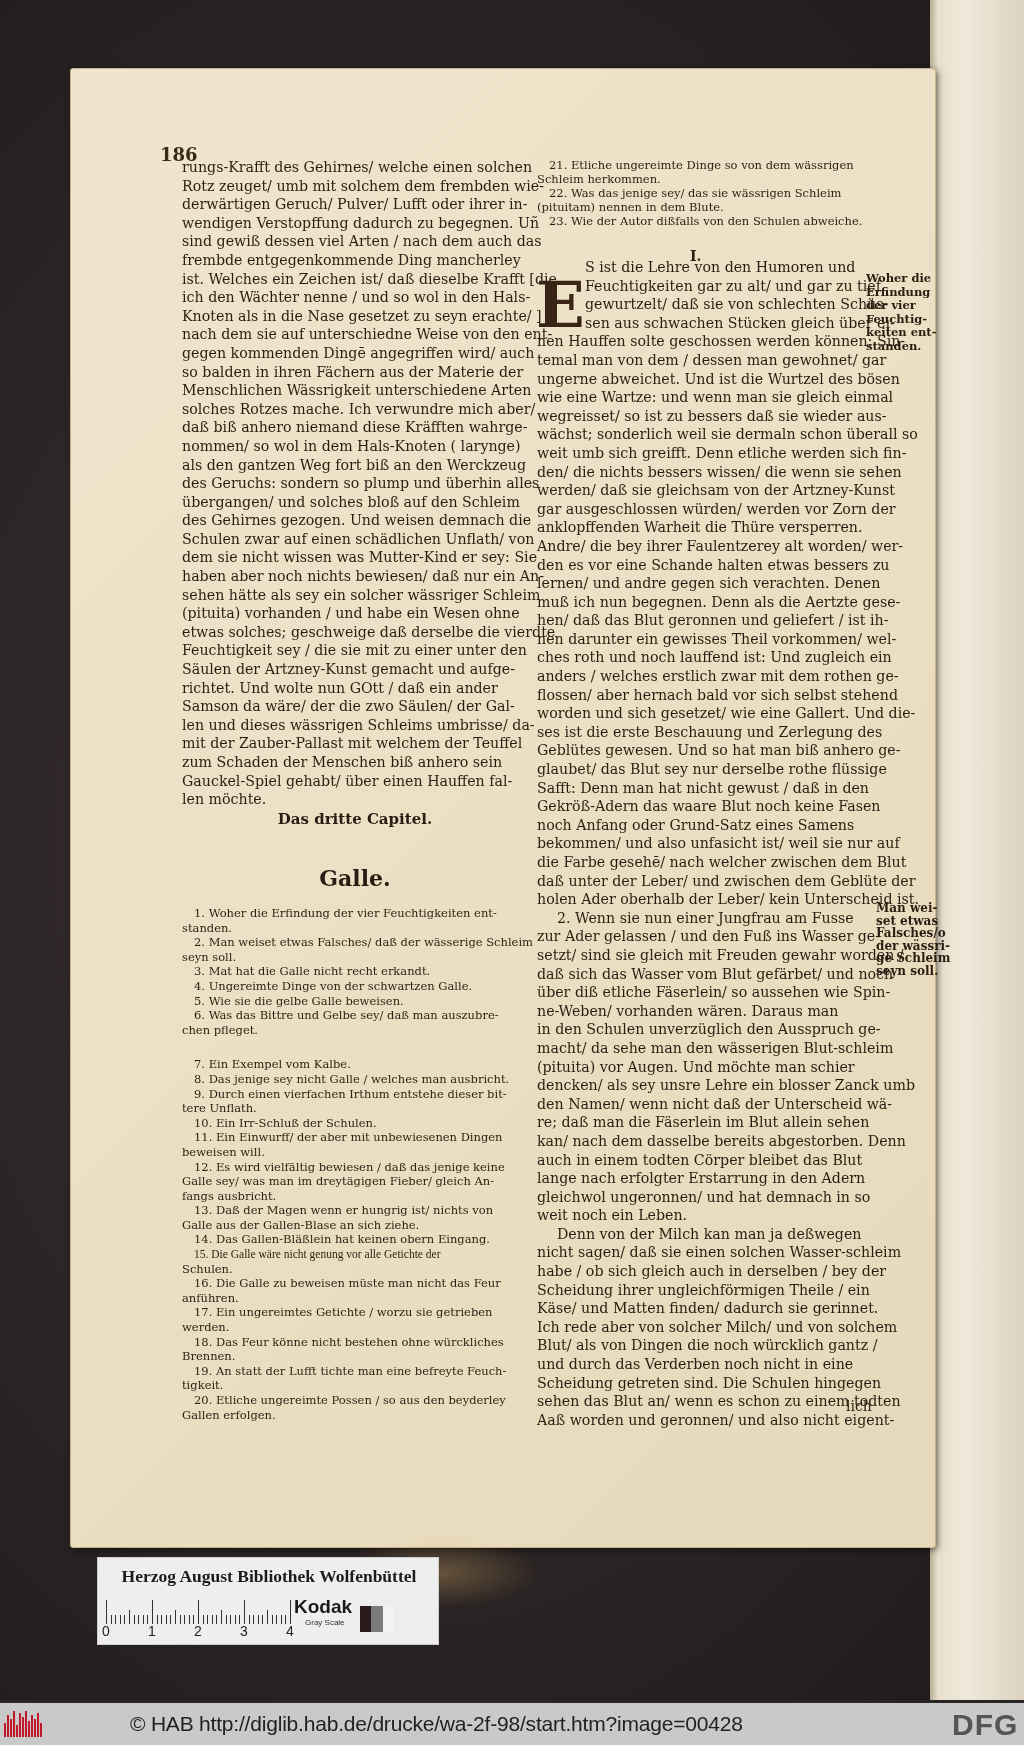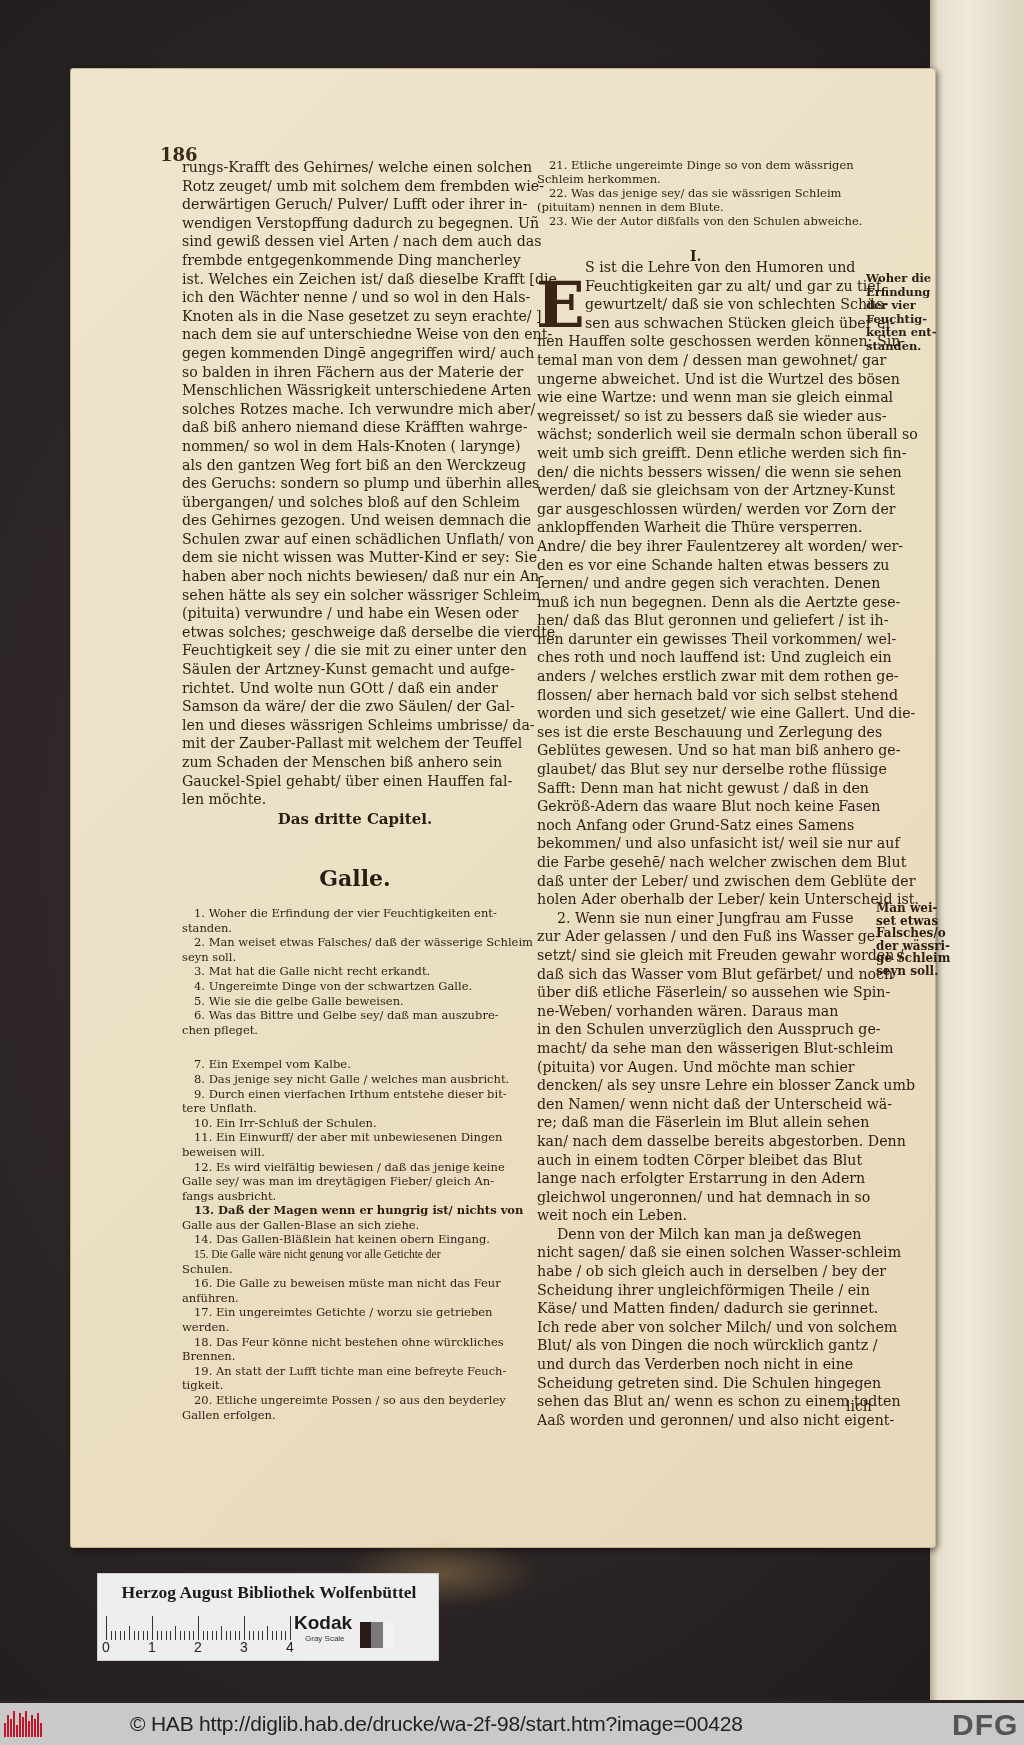--- a/index.html
+++ b/index.html
@@ -71,21 +71,21 @@
   }
   .margin-note {
     position:absolute; font-size:11.5px; line-height:13.5px; font-weight:bold; color:#2c1d12;
   }
   .margin-note .line { display:block; white-space:nowrap; }
   .catchword { position:absolute; left:846px; top:1398px; font-size:14px; color:#2c1d12; }
 
   
   .lib-label {
     position:absolute; left:97px; top:1557px; width:340px; height:86px;
-    background:#eeeeee; border:1px solid #cfcfcf;margin-top:16px;
+    background:#eeeeee; border:1px solid #cfcfcf;
   }
   .lib-title {
     position:absolute; left:6px; top:8px; width:330px; text-align:center;
     font-family:"Liberation Serif", serif; font-weight:bold; font-size:17.5px; color:#1b1b1b;
   }
   .ruler { position:absolute; left:8px; top:40px; width:195px; height:26px; }
   .ruler .tick { position:absolute; bottom:0; width:1px; background:#333; }
   .ruler-nums { position:absolute; left:4px; top:65px; width:210px; height:16px; }
   .ruler-nums span { position:absolute; font-family:"Liberation Sans", sans-serif; font-size:14px; color:#222; }
   .kodak {
@@ -149,21 +149,21 @@
     <span class="line">daß biß anhero niemand diese Kräfften wahrge-</span>
     <span class="line">nommen/ so wol in dem Hals-Knoten ( larynge)</span>
     <span class="line">als den gantzen Weg fort biß an den Werckzeug</span>
     <span class="line">des Geruchs: sondern so plump und überhin alles</span>
     <span class="line">übergangen/ und solches bloß auf den Schleim</span>
     <span class="line">des Gehirnes gezogen. Und weisen demnach die</span>
     <span class="line">Schulen zwar auf einen schädlichen Unflath/ von</span>
     <span class="line">dem sie nicht wissen was Mutter-Kind er sey: Sie</span>
     <span class="line">haben aber noch nichts bewiesen/ daß nur ein An-</span>
     <span class="line">sehen hätte als sey ein solcher wässriger Schleim</span>
-    <span class="line">(pituita) verwundre / und habe ein Wesen oder</span>
+    <span class="line">(pituita) vorhanden / und habe ein Wesen ohne</span>
     <span class="line">etwas solches; geschweige daß derselbe die vierdte</span>
     <span class="line">Feuchtigkeit sey / die sie mit zu einer unter den</span>
     <span class="line">Säulen der Artzney-Kunst gemacht und aufge-</span>
     <span class="line">richtet. Und wolte nun GOtt / daß ein ander</span>
     <span class="line">Samson da wäre/ der die zwo Säulen/ der Gal-</span>
     <span class="line">len und dieses wässrigen Schleims umbrisse/ da-</span>
     <span class="line">mit der Zauber-Pallast mit welchem der Teuffel</span>
     <span class="line">zum Schaden der Menschen biß anhero sein</span>
     <span class="line">Gauckel-Spiel gehabt/ über einen Hauffen fal-</span>
     <span class="line">len möchte.</span>
@@ -188,21 +188,21 @@
     <span class="line" style="padding-left: 12px; margin-top: 20px;">7. Ein Exempel vom Kalbe.</span>
     <span class="line" style="padding-left: 12px;">8. Das jenige sey nicht Galle / welches man ausbricht.</span>
     <span class="line" style="padding-left: 12px;">9. Durch einen vierfachen Irthum entstehe dieser bit-</span>
     <span class="line">tere Unflath.</span>
     <span class="line" style="padding-left: 12px;">10. Ein Irr-Schluß der Schulen.</span>
     <span class="line" style="padding-left: 12px;">11. Ein Einwurff/ der aber mit unbewiesenen Dingen</span>
     <span class="line">beweisen will.</span>
     <span class="line" style="padding-left: 12px;">12. Es wird vielfältig bewiesen / daß das jenige keine</span>
     <span class="line">Galle sey/ was man im dreytägigen Fieber/ gleich An-</span>
     <span class="line">fangs ausbricht.</span>
-    <span class="line" style="padding-left: 12px; font-weight: bold;">13. Daß der Magen wenn er hungrig ist/ nichts von</span>
+    <span class="line" style="padding-left: 12px;">13. Daß der Magen wenn er hungrig ist/ nichts von</span>
     <span class="line">Galle aus der Gallen-Blase an sich ziehe.</span>
     <span class="line" style="padding-left: 12px;">14. Das Gallen-Bläßlein hat keinen obern Eingang.</span>
     <span class="line" style="padding-left: 12px; font-family: Liberation Serif, serif;">15. Die Galle wäre nicht genung vor alle Getichte der</span>
     <span class="line">Schulen.</span>
     <span class="line" style="padding-left: 12px;">16. Die Galle zu beweisen müste man nicht das Feur</span>
     <span class="line">anführen.</span>
     <span class="line" style="padding-left: 12px;">17. Ein ungereimtes Getichte / worzu sie getrieben</span>
     <span class="line">werden.</span>
     <span class="line" style="padding-left: 12px;">18. Das Feur könne nicht bestehen ohne würckliches</span>
     <span class="line">Brennen.</span>

